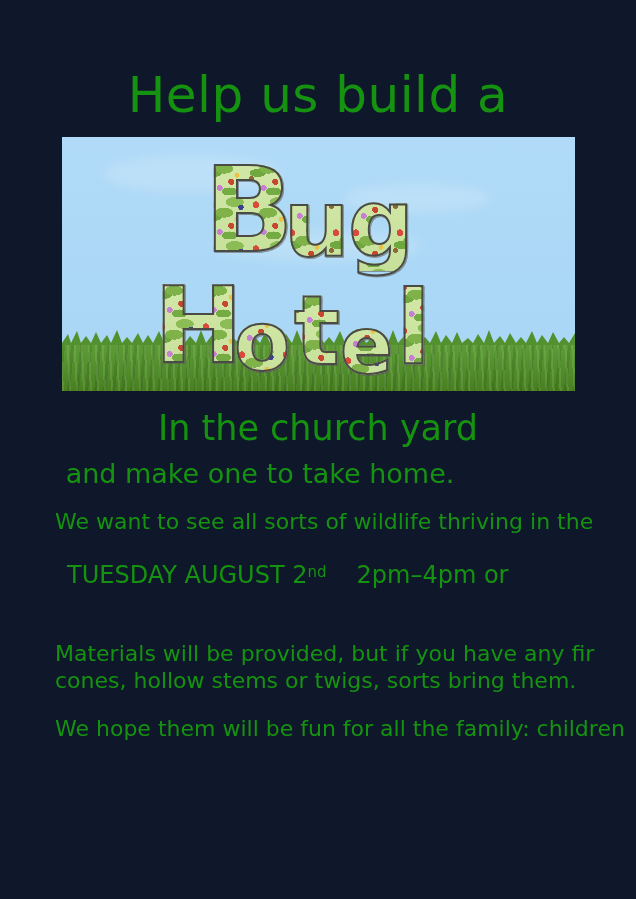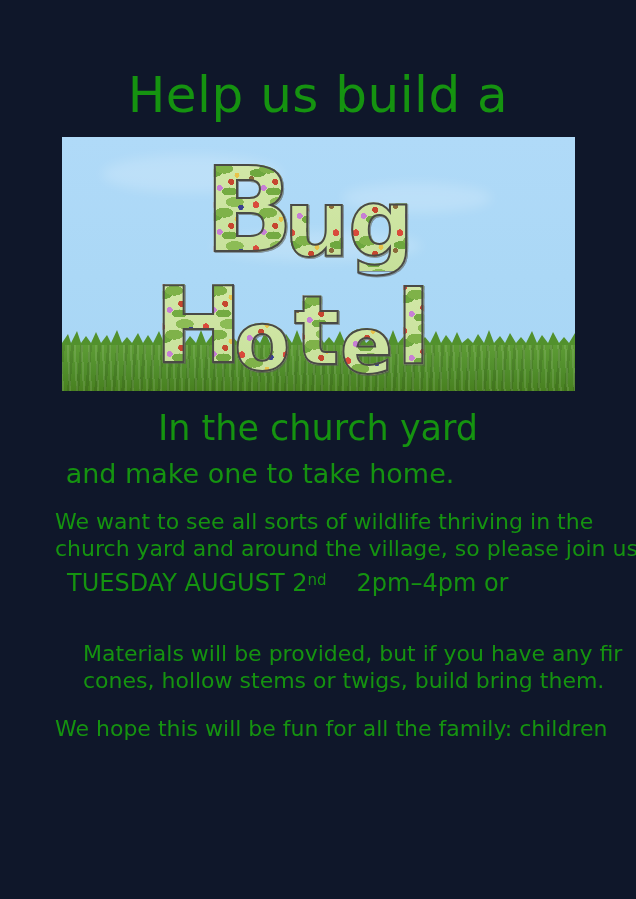--- a/index.html
+++ b/index.html
@@ -149,36 +149,36 @@
 
   .para-block {
     position: absolute;
     left: 55px;
     width: 530px;
     color: #159310;
     font-size: 22px;
     line-height: 27px;
   }
   .intro { top: 490px; margin-top: 18px; }
-  .para-materials { top: 640px; margin-left: 28px; }
+  .para-materials { top: 640px; }
   .para-family { top: 715px; }
 
   .para-block .line { white-space: nowrap; }
 
   .dates {
     position: absolute;
     left: 55px;
     width: 560px;
     top: 556px;
     color: #159310;
     font-size: 24px;
     line-height: 33px;
   }
   .date-line { white-space: nowrap; }
-  .date-line.d1 { padding-left: 12px; margin-top: 8px; }
+  .date-line.d1 { padding-left: 12px; }
   .date-line.d2 { padding-left: 30px; }
   .ord {
     font-size: 15px;
     vertical-align: 6px;
   }
   .gap { display: inline-block; width: 30px; }
 </style>
 </head>
 <body>
 
@@ -219,29 +219,28 @@
       <span class="letter" style="left:334px; top:140px; font-size:102px;">l</span>
     </div>
   </div>
 
   <div class="sub-1">In the church yard</div>
 
   <div class="sub-2">and make one to take home.</div>
 
   <div class="para-block intro">
     <div class="line">We want to see all sorts of wildlife thriving in the</div>
-    <div class="line">church yard and around the village, so please join us</div>
   </div>
 
   <div class="dates">
     <div class="date-line d1"><span>TUESDAY AUGUST 2</span><span class="ord">nd</span><span class="gap"></span><span>2pm–4pm or</span></div>
   </div>
 
   <div class="para-block para-materials">
     <div class="line">Materials will be provided, but if you have any fir</div>
-    <div class="line">cones, hollow stems or twigs, build bring them.</div>
+    <div class="line">cones, hollow stems or twigs, sorts bring them.</div>
   </div>
 
   <div class="para-block para-family">
-    <div class="line">We hope this will be fun for all the family: children</div>
+    <div class="line">We hope them will be fun for all the family: children</div>
   </div>
 
 </div>
 
 </body></html>

